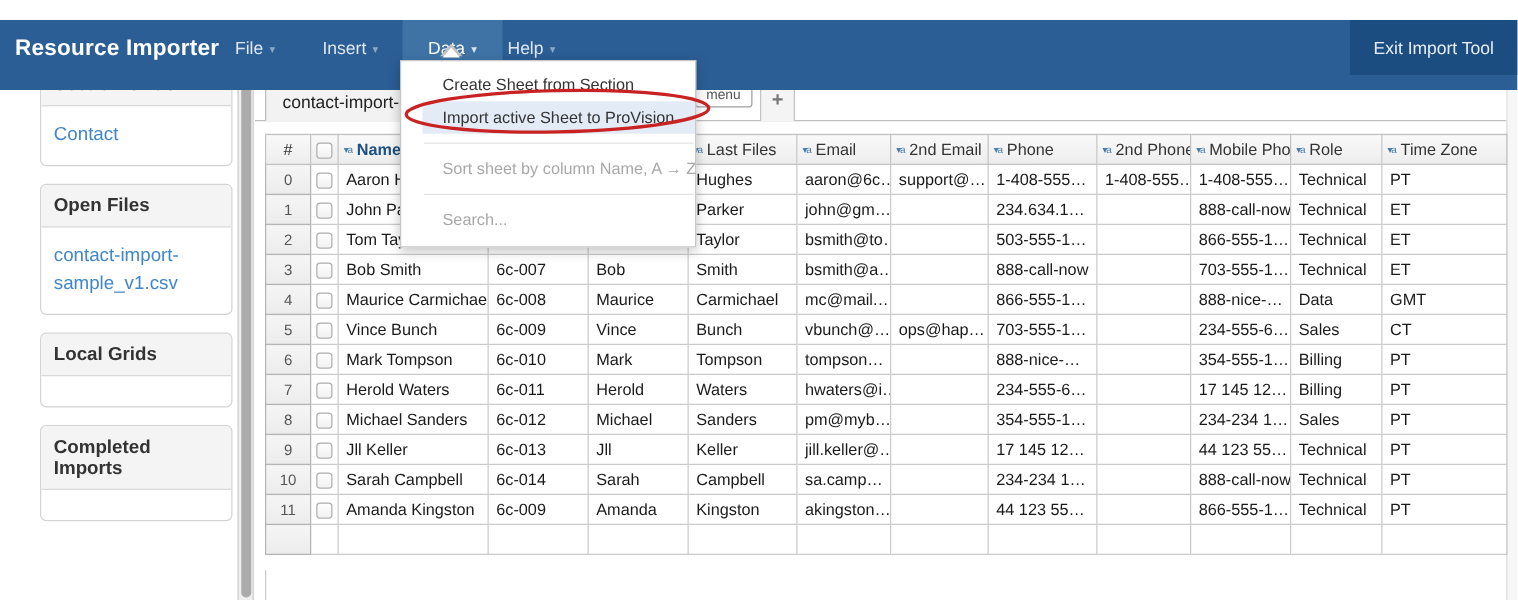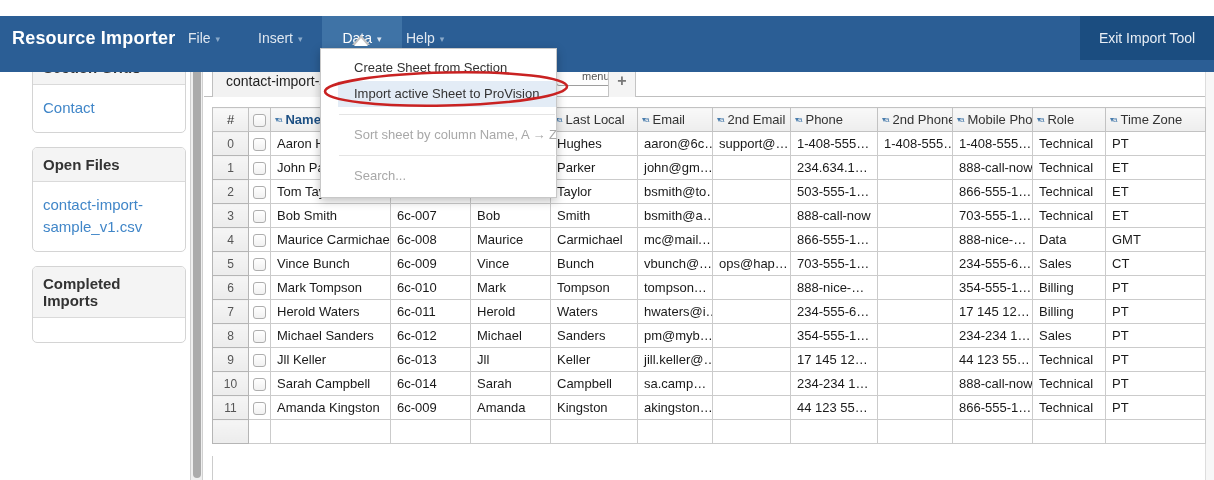--- a/index.html
+++ b/index.html
@@ -41,21 +41,21 @@
 
   
   #main-scroll-strip { position:absolute; left:1205px; top:44px; width:9px; height:436px;
                        background:#f7f7f7; border-left:1px solid #ddd; }
 
   
   #tabstrip { position:absolute; left:204px; top:44px; width:1001px; height:53px; background:#fff; border-bottom:1px solid #bfbfbf; }
   #sheet-tab { position:absolute; left:8px; top:20px; width:126px; height:33px; background:#f2f2f2;
                border:1px solid #bfbfbf; border-bottom:none; border-radius:5px 5px 0 0;
                font-size:14px; color:#222; padding:8px 0 0 13px; white-space:nowrap; overflow:hidden; cursor:pointer; }
-  #menu-btn { position:absolute; left:352px; top:22px; padding:3px 25px; background:#fdfdfd;
+  #menu-btn { position:absolute; left:352px; top:22px; padding:3px 8px; background:#fdfdfd;
               border:1px solid #9e9e9e; border-radius:3px; font-size:11px; color:#555; cursor:pointer; }
   #plus-tab { position:absolute; left:404px; top:20px; width:28px; height:33px; background:#f4f4f4;
               border:1px solid #c4c4c4; border-bottom:none; border-radius:4px 4px 0 0;
               font-size:16px; font-weight:bold; color:#777; text-align:center; line-height:31px; cursor:pointer; }
 
   
   #sheet-wrap { position:absolute; left:212px; top:107px; z-index:1; }
   table { border-collapse:collapse; table-layout:fixed; width:993px; }
   th { height:24px; background:linear-gradient(#f9f9f9,#ededed); border:1px solid #c2c2c2;
        font-size:13px; font-weight:normal; color:#333; text-align:left; padding:0 4px;
@@ -103,20 +103,24 @@
       <div class="panel-header">Section Grids</div>
       <div class="panel-body">
         <a class="side-link">Contact</a>
       </div>
     </div>
     <div class="panel">
       <div class="panel-header">Open Files</div>
       <div class="panel-body">
         <a class="side-link">contact-import-sample_v1.csv</a>
       </div>
+    </div>
+    <div class="panel">
+      <div class="panel-header">Local Grids</div>
+      <div class="panel-body empty"></div>
     </div>
     <div class="panel">
       <div class="panel-header">Completed Imports</div>
       <div class="panel-body empty"></div>
     </div>
   </div>
   <div id="side-scrollbar">
     <div id="side-scroll-thumb"></div>
   </div>
   <div id="main-scroll-strip"></div>
@@ -144,21 +148,21 @@
           <col style="width:73px">
         <col style="width:100px">
       </colgroup>
       <thead>
           <tr>
             <th class="center">#</th>
             <th class="center"><span class="checkbox"></span></th>
             <th><span class="sort-icon">▾a</span><span class="hl-name">Name</span></th>
             <th><span class="sort-icon">▾a</span><span></span></th>
             <th><span class="sort-icon">▾a</span><span></span></th>
-            <th><span class="sort-icon">▾a</span><span>Last Local</span></th>
+            <th><span class="sort-icon">▾a</span><span>Last Files</span></th>
             <th><span class="sort-icon">▾a</span><span>Email</span></th>
             <th><span class="sort-icon">▾a</span><span>2nd Email</span></th>
             <th><span class="sort-icon">▾a</span><span>Phone</span></th>
             <th><span class="sort-icon">▾a</span><span>2nd Phone</span></th>
             <th><span class="sort-icon">▾a</span><span>Mobile Pho</span></th>
             <th><span class="sort-icon">▾a</span><span>Role</span></th>
             <th><span class="sort-icon">▾a</span><span>Time Zone</span></th>
           </tr>
         </thead>
       <tbody>

